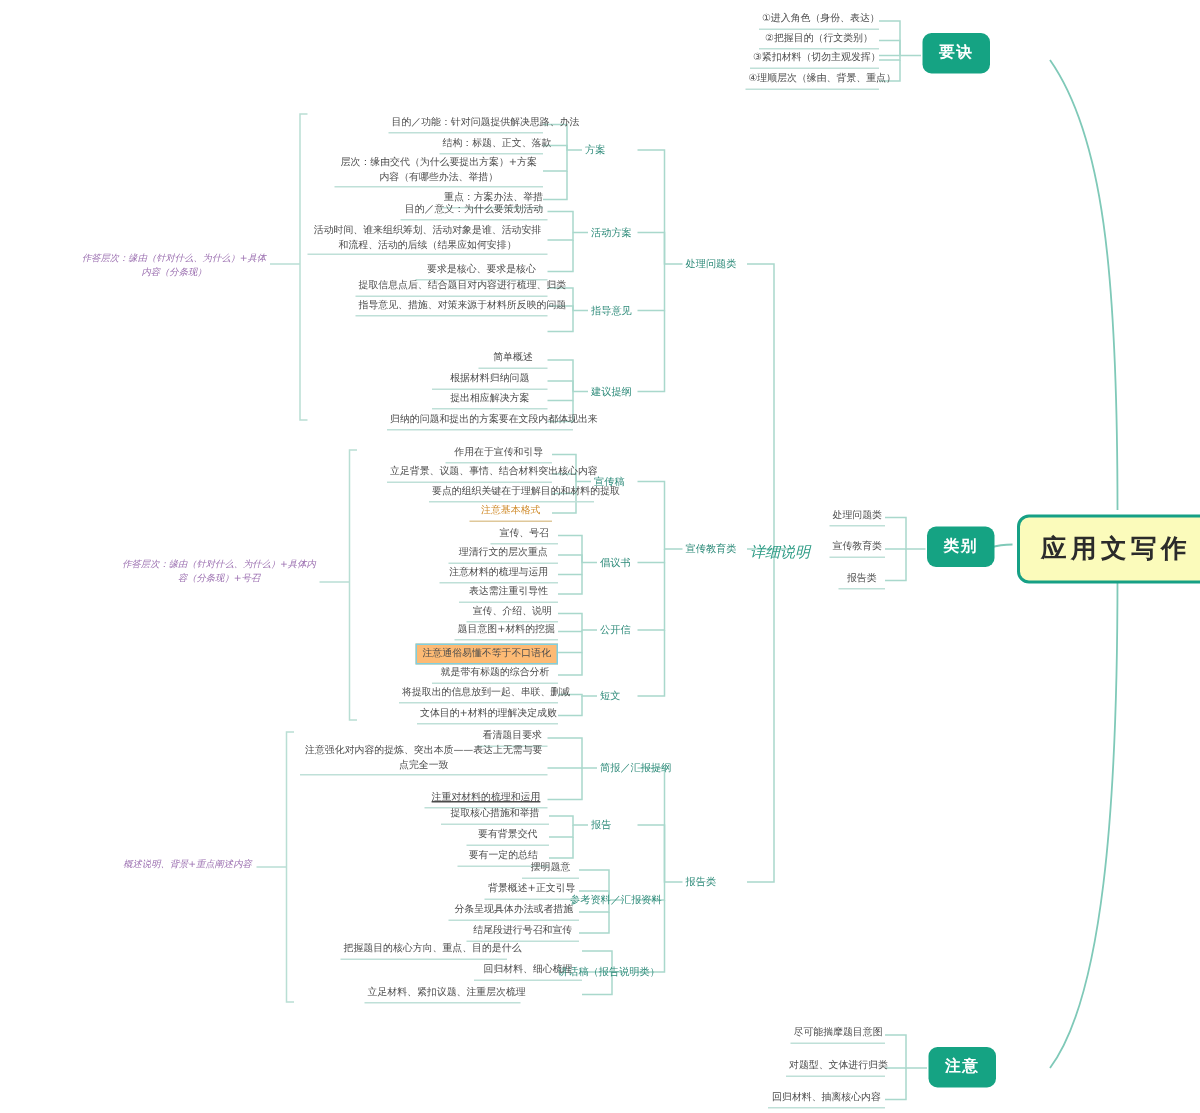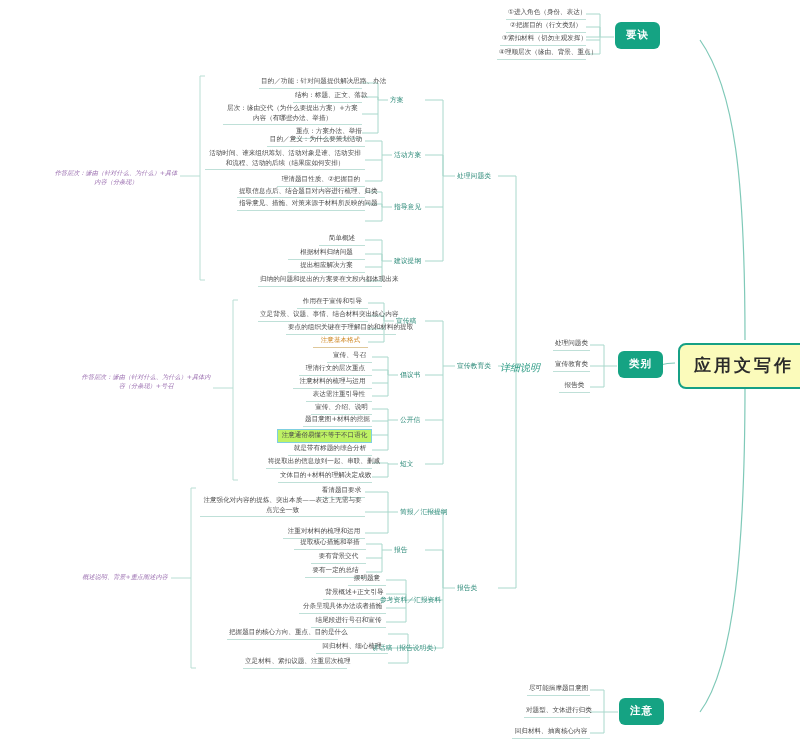--- a/index.html
+++ b/index.html
@@ -67,21 +67,21 @@
     font-style:italic;
     line-height:1.5;
     text-align:center;
     white-space:normal;
   }
 
   
   .leaf.boxed {
     border:1px solid #7fcfe0;
     border-bottom:1px solid #7fcfe0;
-    background:#bef264;
+    background:#fdba74;
     padding:1px 3px;
   }
   .leaf.hl { color:#d08b2a; border-bottom-color:#dfc89a; }
 </style>
 </head>
 <body>
 
 <div id="canvas">
   <svg class="links" viewBox="0 0 800 742">
     <g fill="none" stroke="#a9d8cc" stroke-width="1">
@@ -221,21 +221,21 @@
   <div class="node mid" style="left:392px; top:201px;">指导意见</div>
   <div class="node mid" style="left:392px; top:255px;">建议提纲</div>
 
   <div class="node leaf" style="left:259px; top:77px; width:103px;">目的／功能：针对问题提供解决思路、办法</div>
   <div class="node leaf" style="left:293px; top:91px; width:69px;">结构：标题、正文、落款</div>
   <div class="node leaf two" style="left:223px; top:104px; width:139px;">层次：缘由交代（为什么要提出方案）+方案内容（有哪些办法、举措）</div>
   <div class="node leaf" style="left:294px; top:127px; width:68px;">重点：方案办法、举措</div>
 
   <div class="node leaf" style="left:267px; top:135px; width:98px;">目的／意义：为什么要策划活动</div>
   <div class="node leaf two" style="left:205px; top:149px; width:160px;">活动时间、谁来组织筹划、活动对象是谁、活动安排和流程、活动的后续（结果应如何安排）</div>
-  <div class="node leaf" style="left:277px; top:175px; width:88px;">理清题目性质、②把握目的</div>
+  <div class="node leaf" style="left:277px; top:175px; width:88px;">要求是核心、要求是核心</div>
 
   <div class="node leaf" style="left:237px; top:186px; width:128px;font-family:Liberation Serif, serif;">提取信息点后、结合题目对内容进行梳理、归类</div>
   <div class="node leaf" style="left:237px; top:199px; width:128px;">指导意见、措施、对策来源于材料所反映的问题</div>
 
   <div class="node leaf" style="left:319px; top:234px; width:46px;">简单概述</div>
   <div class="node leaf" style="left:288px; top:248px; width:77px;">根据材料归纳问题</div>
   <div class="node leaf" style="left:288px; top:261px; width:77px;">提出相应解决方案</div>
   <div class="node leaf" style="left:241px; top:275px; width:124px;margin-left:17px;">归纳的问题和提出的方案要在文段内都体现出来</div>
 
   <div class="node mid" style="left:394px; top:315px;">宣传稿</div>
@@ -261,21 +261,21 @@
   <div class="node leaf" style="left:266px; top:457px; width:106px;">将提取出的信息放到一起、串联、删减</div>
   <div class="node leaf" style="left:278px; top:471px; width:94px;">文体目的+材料的理解决定成败</div>
 
   <div class="node mid" style="left:398px; top:506px;">简报／汇报提纲</div>
   <div class="node mid" style="left:392px; top:544px;">报告</div>
   <div class="node mid" style="left:378px; top:594px;">参考资料／汇报资料</div>
   <div class="node mid" style="left:370px; top:642px;">讲话稿（报告说明类）</div>
 
   <div class="node leaf" style="left:318px; top:486px; width:47px;">看清题目要求</div>
   <div class="node leaf two" style="left:200px; top:496px; width:165px;">注意强化对内容的提炼、突出本质——表达上无需与要点完全一致</div>
-  <div class="node leaf" style="left:283px; top:527px; width:82px;">注重对材料的梳理和运用</div>
+  <div class="node leaf" style="left:283px; top:527px; width:82px;text-decoration:underline;">注重对材料的梳理和运用</div>
 
   <div class="node leaf" style="left:294px; top:538px; width:72px;">提取核心措施和举措</div>
   <div class="node leaf" style="left:311px; top:552px; width:55px;">要有背景交代</div>
   <div class="node leaf" style="left:305px; top:566px; width:61px;">要有一定的总结</div>
 
   <div class="node leaf" style="left:348px; top:574px; width:38px;">摆明题意</div>
   <div class="node leaf" style="left:323px; top:588px; width:63px;">背景概述+正文引导</div>
   <div class="node leaf" style="left:299px; top:602px; width:87px;">分条呈现具体办法或者措施</div>
   <div class="node leaf" style="left:311px; top:616px; width:75px;">结尾段进行号召和宣传</div>
 

